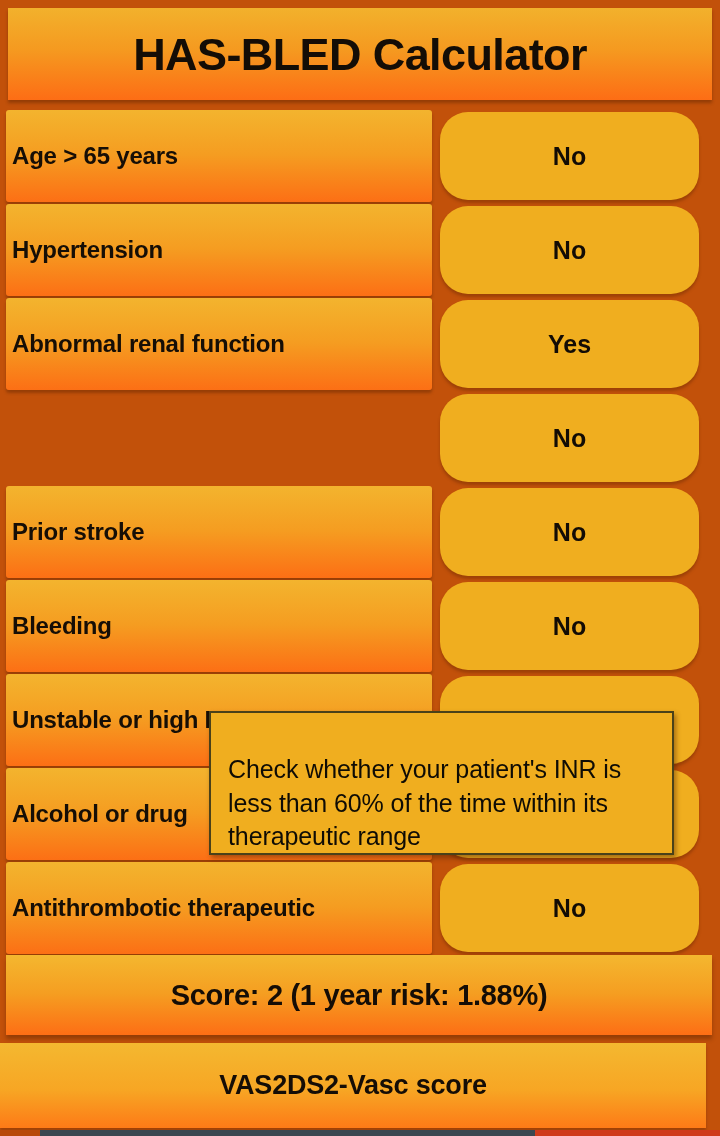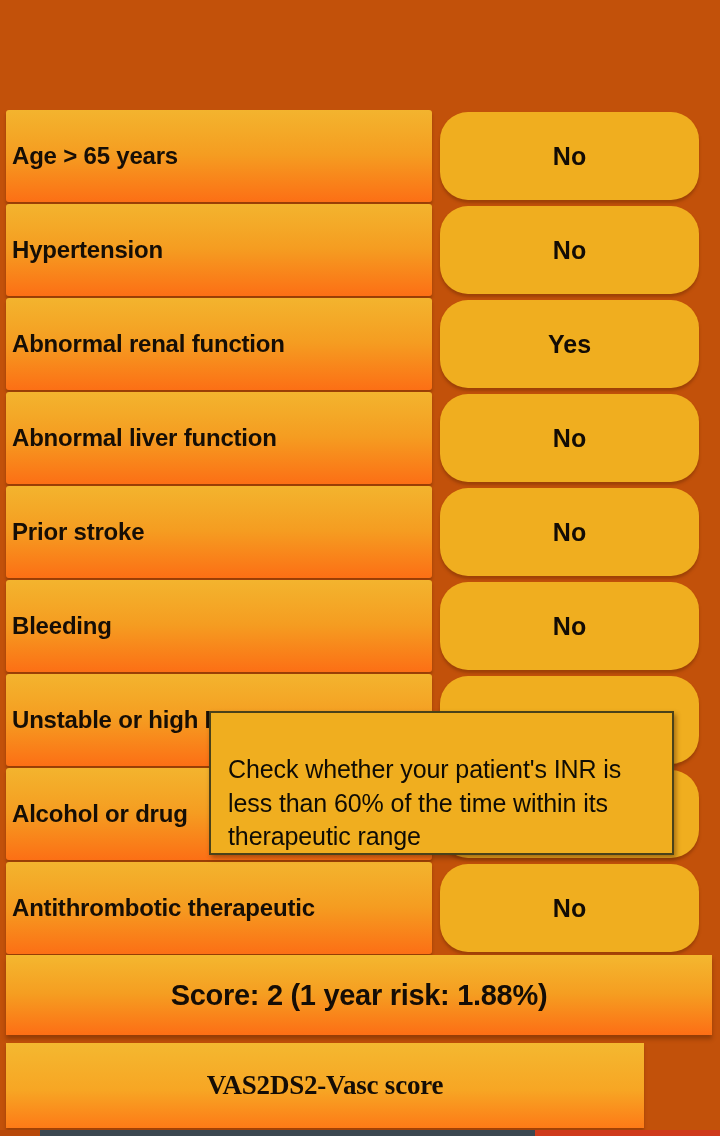--- a/index.html
+++ b/index.html
@@ -117,30 +117,29 @@
     font-size: 29px;
     font-weight: bold;
     color: #150d06;
     letter-spacing: -0.3px;
     white-space: nowrap;
   }
 
   
   .next-score {
     position: absolute;
-    left: 6px;
+    left: 0;
     top: 1043px;
-    width: 638px;
+    width: 706px;
     height: 85px;
     background: linear-gradient(to bottom, #f4b830 0%, #f7a624 55%, #fd7a17 100%);
     display: flex;
     align-items: center;
     justify-content: center;
     box-shadow: 0 3px 3px rgba(90, 35, 0, 0.35);
-    font-family: Liberation Serif, serif;
   }
   .next-score-text {
     font-size: 27px;
     font-weight: bold;
     color: #150d06;
     letter-spacing: -0.2px;
     white-space: nowrap;
   }
 
   
@@ -177,20 +176,23 @@
     line-height: 1.33;
     padding: 0 14px 0 17px;
     letter-spacing: -0.1px;
   }
 </style>
 </head>
 <body>
 
 <div id="app">
 
+  <div class="header">
+    <div class="header-title">HAS-BLED Calculator</div>
+  </div>
 
   <div class="rows">
       <div class="row">
         <div class="row-label">
           <span class="row-label-text">Age &gt; 65 years</span>
         </div>
         <div class="row-answer">
           <span class="row-answer-text">No</span>
         </div>
       </div>
@@ -204,23 +206,20 @@
       </div>
       <div class="row">
         <div class="row-label">
           <span class="row-label-text">Abnormal renal function</span>
         </div>
         <div class="row-answer">
           <span class="row-answer-text">Yes</span>
         </div>
       </div>
       <div class="row">
-        <div class="row-label">
-          <span class="row-label-text">Abnormal liver function</span>
-        </div>
         <div class="row-answer">
           <span class="row-answer-text">No</span>
         </div>
       </div>
       <div class="row">
         <div class="row-label">
           <span class="row-label-text">Prior stroke</span>
         </div>
         <div class="row-answer">
           <span class="row-answer-text">No</span>

